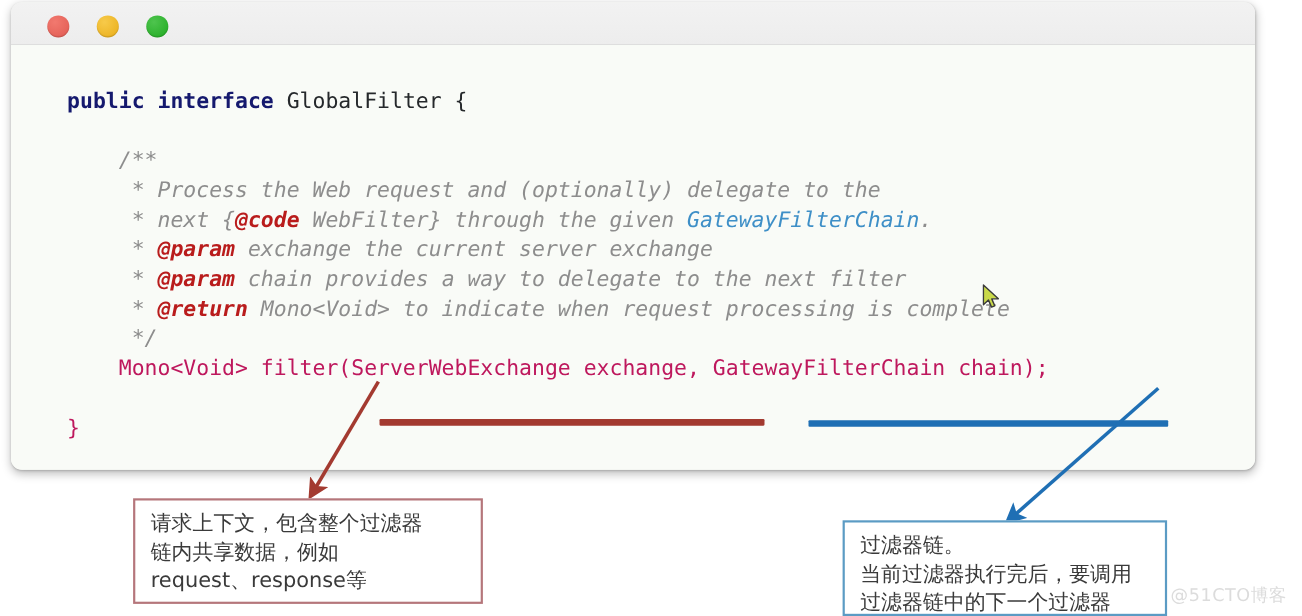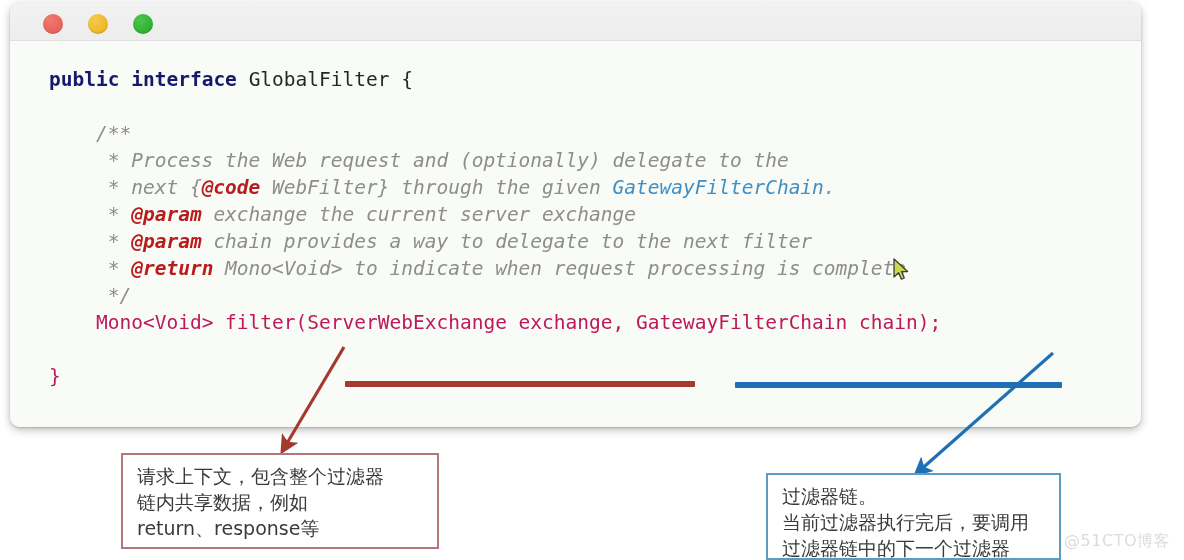--- a/index.html
+++ b/index.html
@@ -42,21 +42,21 @@
     box-shadow: inset 0 -1px 1px rgba(0,0,0,0.14);
   }
   .tl-red   { left: 33px;  background: radial-gradient(circle at 35% 30%, #f2796f, #e05a51); }
   .tl-amber { left: 78px;  background: radial-gradient(circle at 35% 30%, #f6c council, #e8b01f); background: radial-gradient(circle at 35% 30%, #f7ca4a, #e9ad18); }
   .tl-green { left: 123px; background: radial-gradient(circle at 35% 30%, #4ec44e, #1faa1f); }
 
   #code-area {
     position: relative;
     height: 387px;
     background: #f9fbf7;
-    padding: 3px;
+    padding: 15px;
   }
   pre.code {
     margin: 0;
     padding: 22px 0 0 0;
     font-family: "DejaVu Sans Mono", "Liberation Mono", monospace;
     font-size: 19.5px;
     line-height: 27px;
     color: #25282b;
     white-space: pre;
     letter-spacing: 0px;
@@ -162,21 +162,21 @@
     <marker id="head-blue" markerWidth="6" markerHeight="6" refX="4.4" refY="3" orient="auto" markerUnits="strokeWidth">
       <path d="M0,0 L6,3 L0,6 L1.4,3 Z" fill="#1f6fb4"></path>
     </marker>
   </defs>
   <line x1="344" y1="347" x2="283" y2="450" stroke="#a33a30" stroke-width="3.2" marker-end="url(#head-red)"></line>
   <line x1="1053" y1="353" x2="917" y2="473" stroke="#1f6fb4" stroke-width="3.2" marker-end="url(#head-blue)"></line>
 </svg>
 
 <div class="callout" id="callout-exchange">请求上下文，包含整个过滤器
 链内共享数据，例如
-return、response等</div>
+request、response等</div>
 
 <div class="callout" id="callout-chain">过滤器链。
 当前过滤器执行完后，要调用
 过滤器链中的下一个过滤器</div>
 
 <svg id="mouse-cursor" viewBox="0 0 18 24" width="18" height="24">
   <path d="M1,1 L1,19 L5.6,14.7 L8.4,21.2 L11.3,20 L8.6,13.7 L14.6,13.6 Z" fill="#c9d94a" stroke="#3b3b3b" stroke-width="1.3" stroke-linejoin="round"></path>
 </svg>
 
 <div id="watermark">@51CTO博客</div>

